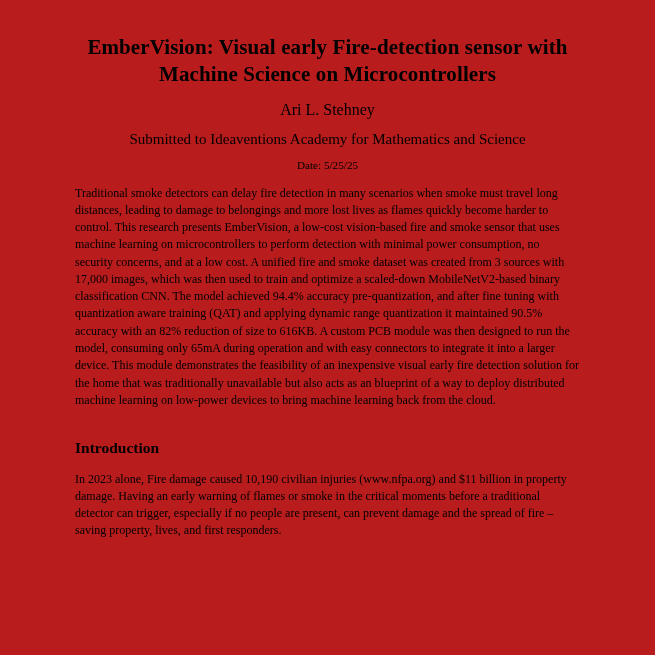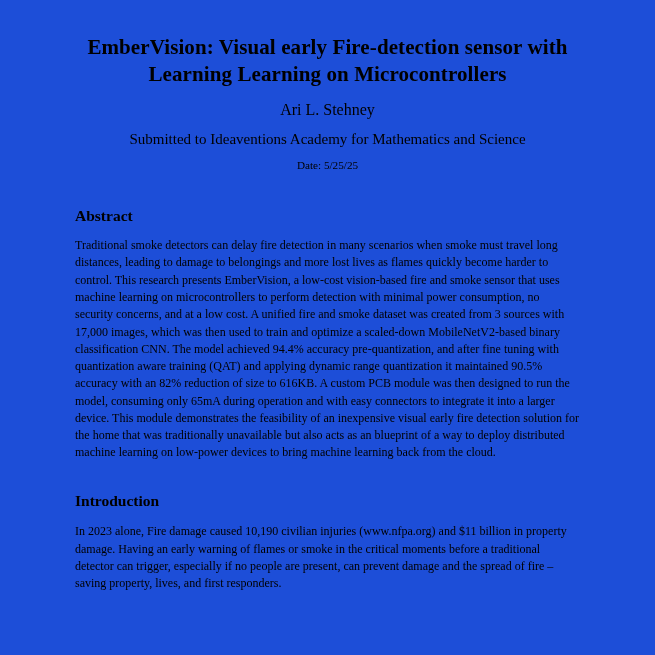--- a/index.html
+++ b/index.html
@@ -13,21 +13,21 @@
     overflow: hidden;
     font-family: "Liberation Serif", "DejaVu Serif", serif;
     color: #000000;
     -webkit-font-smoothing: antialiased;
   }
   .page {
     box-sizing: border-box;
     width: 655px;
     height: 655px;
     padding: 34px 75px 0 75px;
-    background: #1d4ed8;
+    background: #b91c1c;
   }
   .title {
     margin: 0;
     text-align: center;
     font-size: 21px;
     font-weight: bold;
     line-height: 1.28;
     letter-spacing: 0.1px;
   }
   .title-line {
@@ -73,30 +73,29 @@
     margin-top: 13px;
   }
 </style>
 </head>
 <body>
 
 <div class="page">
 
   <h1 class="title">
     <span class="title-line">EmberVision: Visual early Fire-detection sensor with</span>
-    <span class="title-line">Learning Learning on Microcontrollers</span>
+    <span class="title-line">Machine Science on Microcontrollers</span>
   </h1>
 
   <p class="author">Ari L. Stehney</p>
 
   <p class="submitted">Submitted to Ideaventions Academy for Mathematics and Science</p>
 
   <p class="date">Date: 5/25/25</p>
 
-  <h2 class="section-heading abstract-heading">Abstract</h2>
 
   <p class="body-text">Traditional smoke detectors can delay fire detection in many scenarios when smoke must travel long distances, leading to damage to belongings and more lost lives as flames quickly become harder to control. This research presents EmberVision, a low-cost vision-based fire and smoke sensor that uses machine learning on microcontrollers to perform detection with minimal power consumption, no security concerns, and at a low cost. A unified fire and smoke dataset was created from 3 sources with 17,000 images, which was then used to train and optimize a scaled-down MobileNetV2-based binary classification CNN. The model achieved 94.4% accuracy pre-quantization, and after fine tuning with quantization aware training (QAT) and applying dynamic range quantization it maintained 90.5% accuracy with an 82% reduction of size to 616KB. A custom PCB module was then designed to run the model, consuming only 65mA during operation and with easy connectors to integrate it into a larger device. This module demonstrates the feasibility of an inexpensive visual early fire detection solution for the home that was traditionally unavailable but also acts as an blueprint of a way to deploy distributed machine learning on low-power devices to bring machine learning back from the cloud.</p>
 
   <h2 class="section-heading intro-heading">Introduction</h2>
 
   <p class="body-text tight">In 2023 alone, Fire damage caused 10,190 civilian injuries (www.nfpa.org) and $11 billion in property damage. Having an early warning of flames or smoke in the critical moments before a traditional detector can trigger, especially if no people are present, can prevent damage and the spread of fire – saving property, lives, and first responders.</p>
 
 </div>
 
 </body></html>

